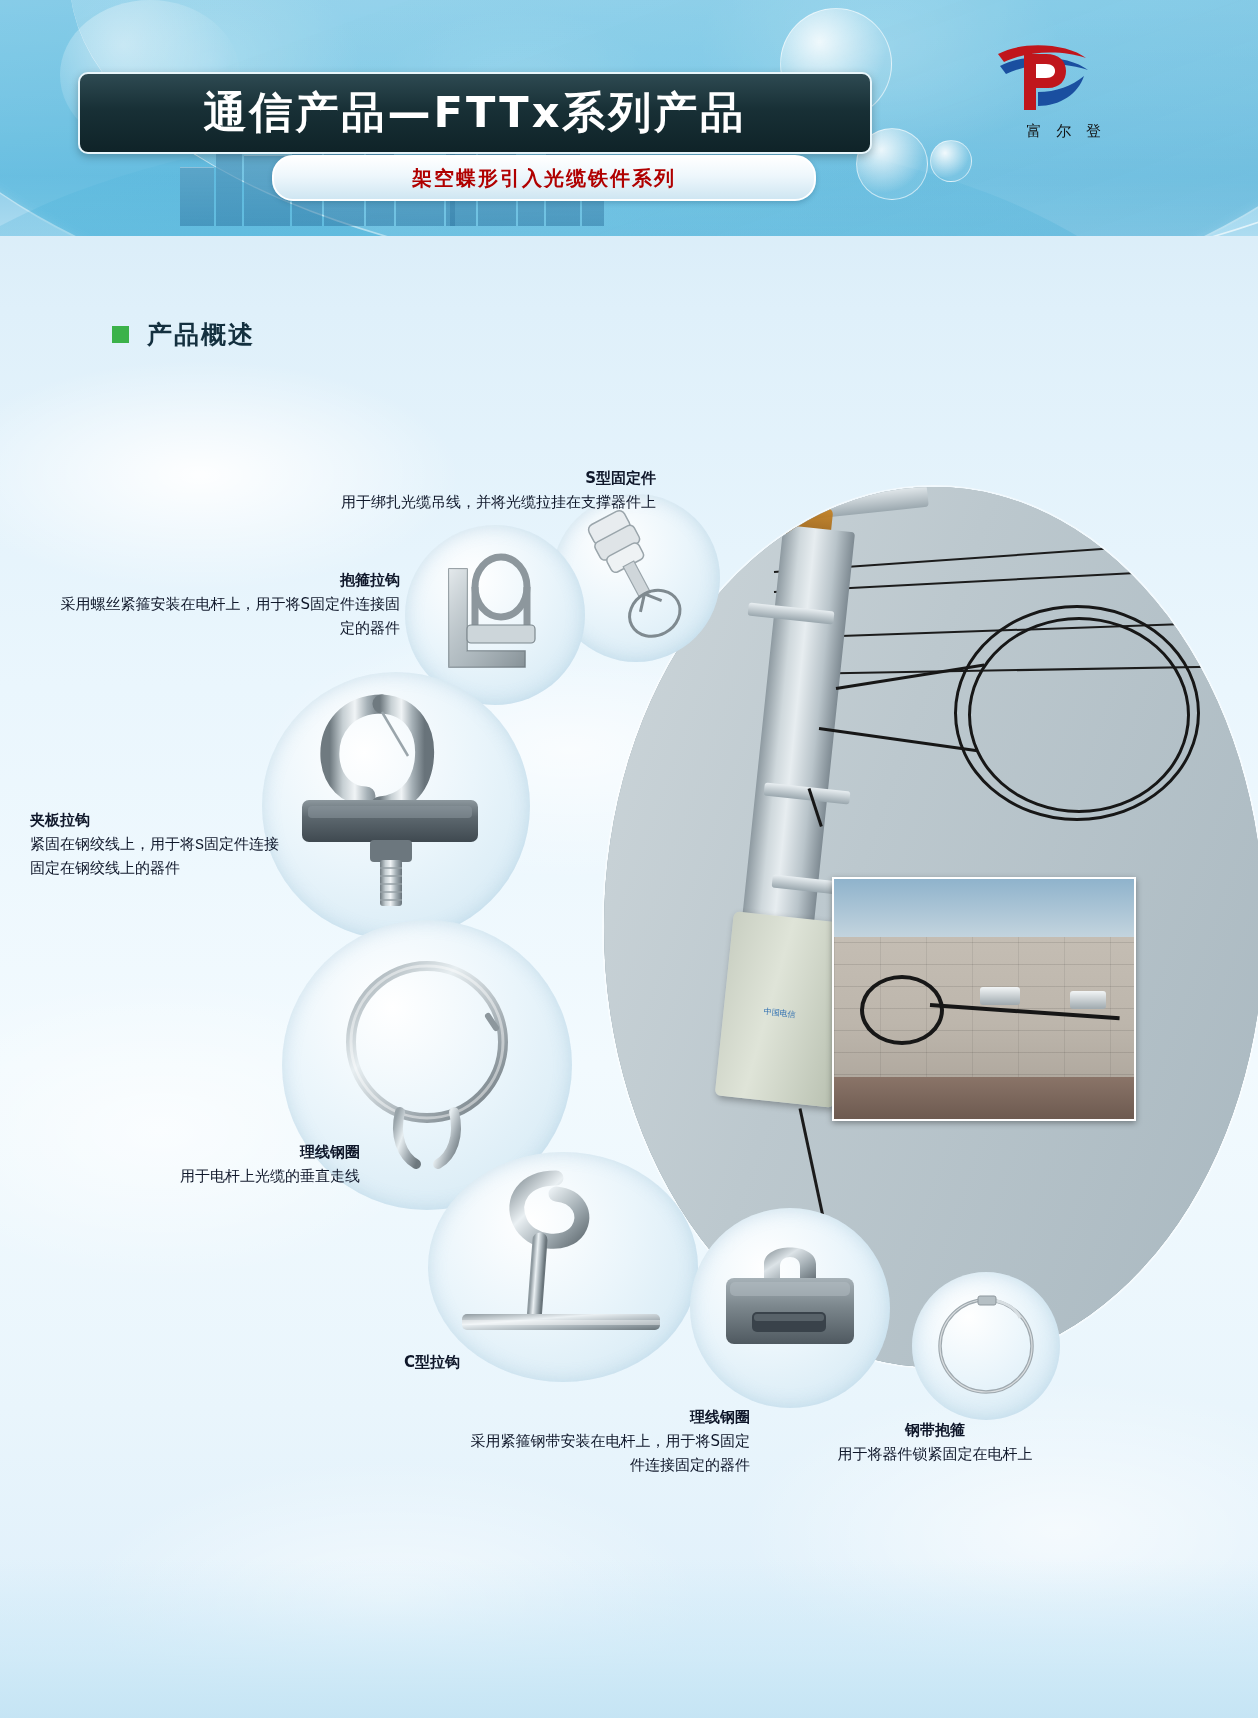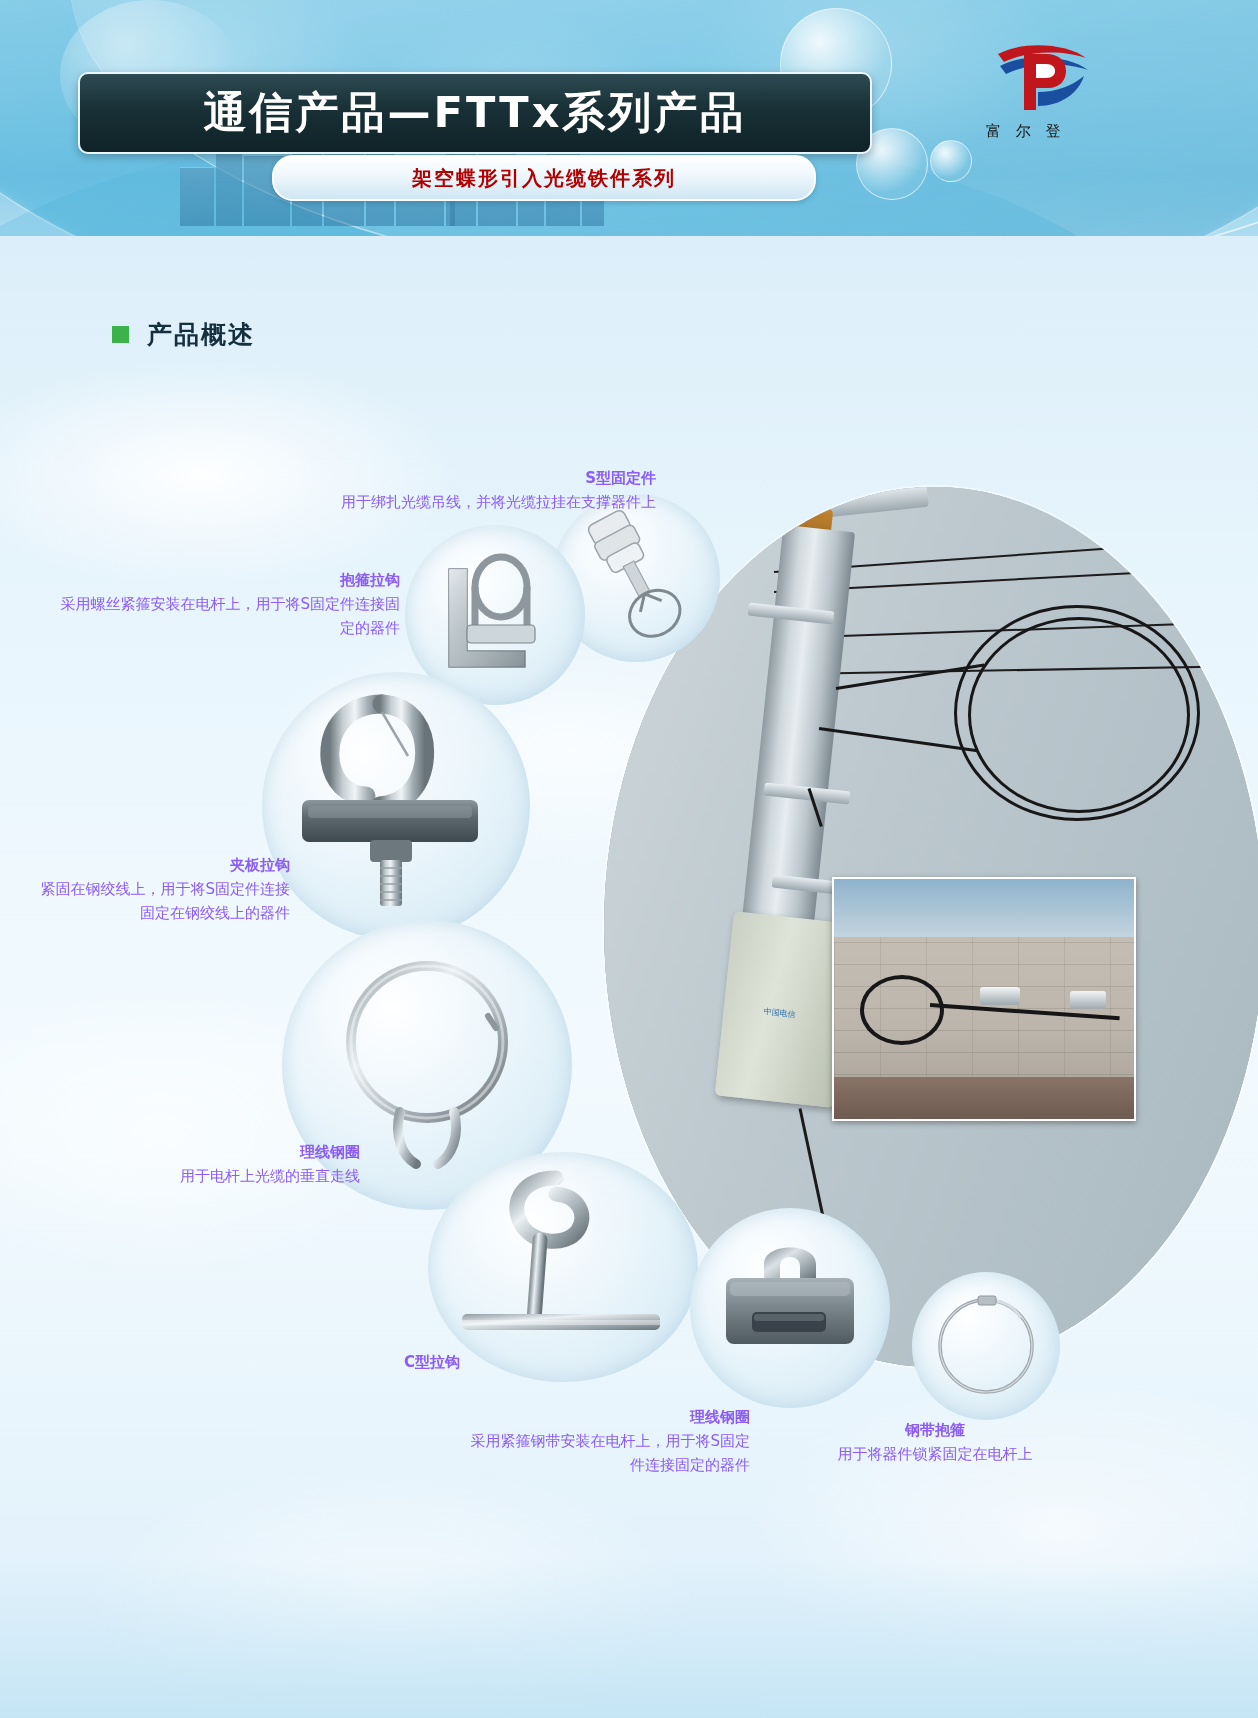--- a/index.html
+++ b/index.html
@@ -140,21 +140,21 @@
   }
   .logo-mark {
     position: absolute;
     left: 8px; top: 0;
     width: 96px; height: 72px;
   }
   .logo-text {
     position: absolute;
     left: 0; top: 78px;
     width: 120px;
-    text-align: left;
+    text-align: right;
     color: #111;
     font-size: 15px;
     letter-spacing: 5px;
     font-family: "DejaVu Sans", "Liberation Sans", sans-serif;
   }
 
   
   .sec-head {
     position: absolute;
     left: 112px;
@@ -310,21 +310,21 @@
     position: absolute;
     border-radius: 50%;
     overflow: hidden;
     background: radial-gradient(circle at 38% 30%, #ffffff 0%, #eaf5fb 45%, #cfe6f2 100%);
     box-shadow: inset 0 0 18px rgba(120,170,200,0.30);
   }
   .cap {
     position: absolute;
     font-size: 15px;
     line-height: 24px;
-    color: #8b5cf6;
+    color: #0f172a;
     font-family: "DejaVu Sans", "Liberation Sans", sans-serif;
   }
   .cap .t { font-weight: bold; display: block; }
 
   
   .footer-fade {
     position: absolute;
     left: 0; bottom: 0; width: 1258px; height: 160px;
     background: linear-gradient(180deg, rgba(220,240,250,0) 0%, rgba(205,233,247,0.75) 60%, rgba(196,228,244,0.95) 100%);
   }
@@ -500,21 +500,21 @@
     <rect x="118" y="188" width="22" height="46" rx="3" fill="url(#m1)"></rect>
     <g stroke="#96a0a6" stroke-width="1.6">
       <line x1="118" y1="196" x2="140" y2="196"></line>
       <line x1="118" y1="204" x2="140" y2="204"></line>
       <line x1="118" y1="212" x2="140" y2="212"></line>
       <line x1="118" y1="220" x2="140" y2="220"></line>
       <line x1="118" y1="228" x2="140" y2="228"></line>
     </g>
   </svg>
 </div>
-<div class="cap" style="left:30px; top:853px; width:260px; text-align:right;">
+<div class="cap" style="left:30px; top:810px; width:260px; text-align:left;font-family:Liberation Mono, monospace;">
   <span class="t">夹板拉钩</span>
   <span>紧固在钢绞线上，用于将S固定件连接固定在钢绞线上的器件</span>
 </div>
 
 <div class="prod" style="left:282px; top:920px; width:290px; height:290px;">
   <svg viewBox="0 0 290 290">
     <defs>
       <linearGradient id="r1" x1="0" y1="0" x2="1" y2="1">
         <stop offset="0%" stop-color="#98a3a9"></stop>
         <stop offset="35%" stop-color="#e7eef1"></stop>

